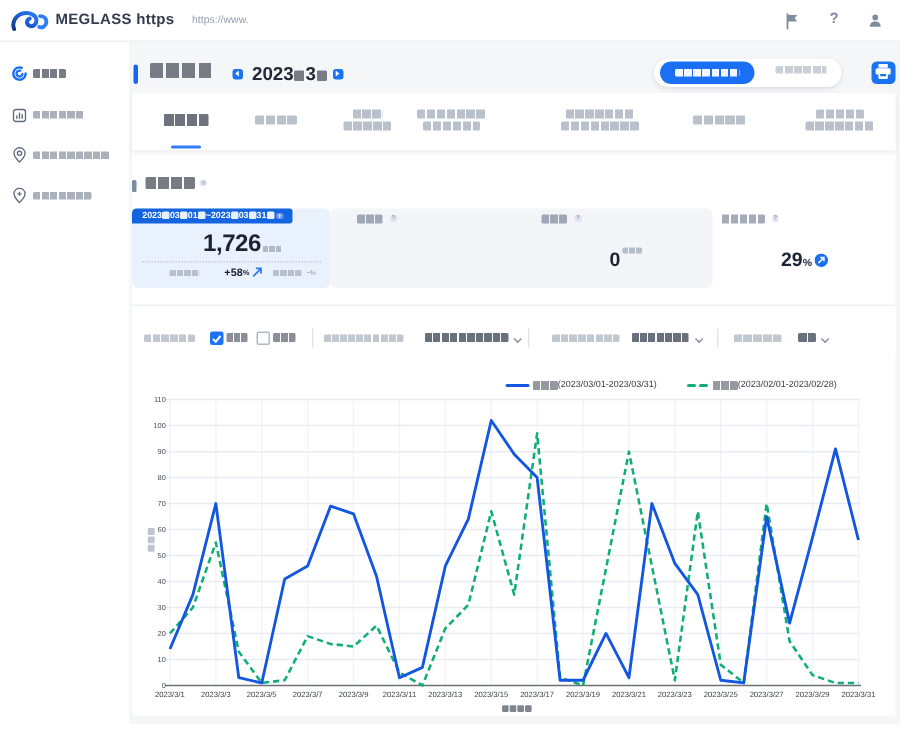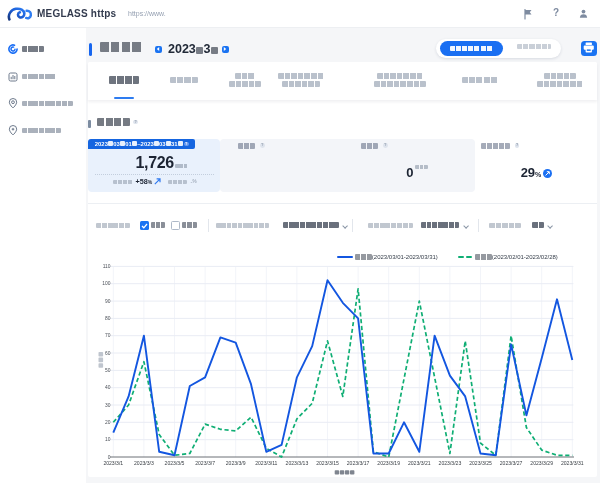--- a/index.html
+++ b/index.html
@@ -204,21 +204,21 @@
   <div class="scard" style="left:2.4px;width:131.6px;background:#e9f1fc">
     <div style="position:absolute;left:0;top:0;width:106.6px;height:10.8px;background:#1565e0;border-radius:3px 2px 2px 0;color:#fff;font-size:5.9px;font-weight:bold;display:flex;align-items:center;justify-content:center;gap:1px">
       <span style="display:flex;align-items:center">2023<i class="tfw"></i>03<i class="tfw"></i>01<i class="tfw"></i>~2023<i class="tfw"></i>03<i class="tfw"></i>31<i class="tfw"></i></span>
       <span style="display:inline-block;width:4.6px;height:4.6px;border-radius:50%;background:#6a9bef;color:#fff;font-size:3.4px;line-height:4.6px;text-align:center;font-weight:bold">?</span>
     </div>
     <div style="position:absolute;left:47px;top:15.5px;font-size:16px;font-weight:bold;color:#1c2433;letter-spacing:-.3px">1,726</div>
     <div style="position:absolute;left:87px;top:25.5px;color:#7d8a9c;line-height:0"><i class="tf" style="--w:3.7px;--p:4.4px;width:12.5px;height:4px"></i></div>
     <div style="position:absolute;left:7px;top:35.2px;width:119px;border-top:1px dotted #c3cedd"></div>
     <div style="position:absolute;left:25px;top:38.8px;font-size:6.8px;color:#8a96a6;display:flex;align-items:center">
       <i class="tf" style="--w:4.2px;--p:5px;width:19.2px;height:4.6px"></i>
-      <b style="color:#1c2433;font-size:7.2px;margin-left:3px">+58</b>
+      <b style="color:#1c2433;font-size:7.2px;margin-left:17px">+58</b>
         <b style="color:#1c2433;font-size:5px">%</b>
       <svg style="margin-left:2px" width="7" height="7" viewBox="0 0 7 7">
           <path d="M0.8 6.2 L5.8 1.2 M2.6 0.9 L6 0.9 L6 4.3" stroke="#2f7af0" stroke-width="1.2" fill="none"></path>
         </svg>
       <i class="tf" style="--w:4.2px;--p:5px;width:19.2px;height:4.6px;margin-left:7px"></i>
       <span style="margin-left:3px;font-size:6px">-</span>
         <span style="font-size:4.6px">%</span>
     </div>
   </div>
   <div class="scard" style="left:134px;width:255px">

